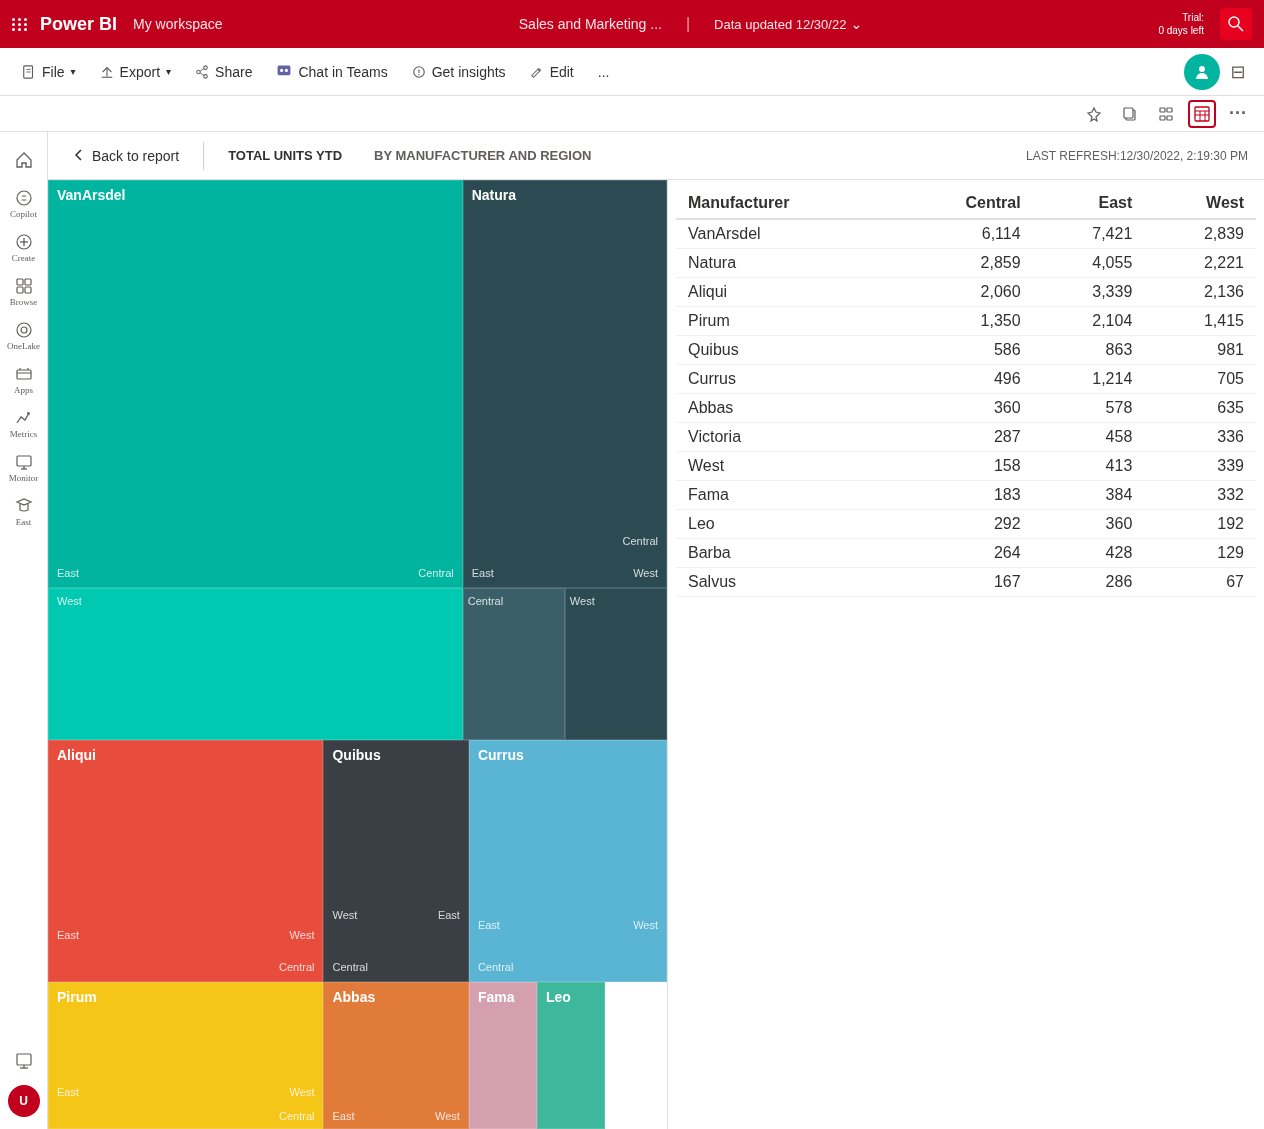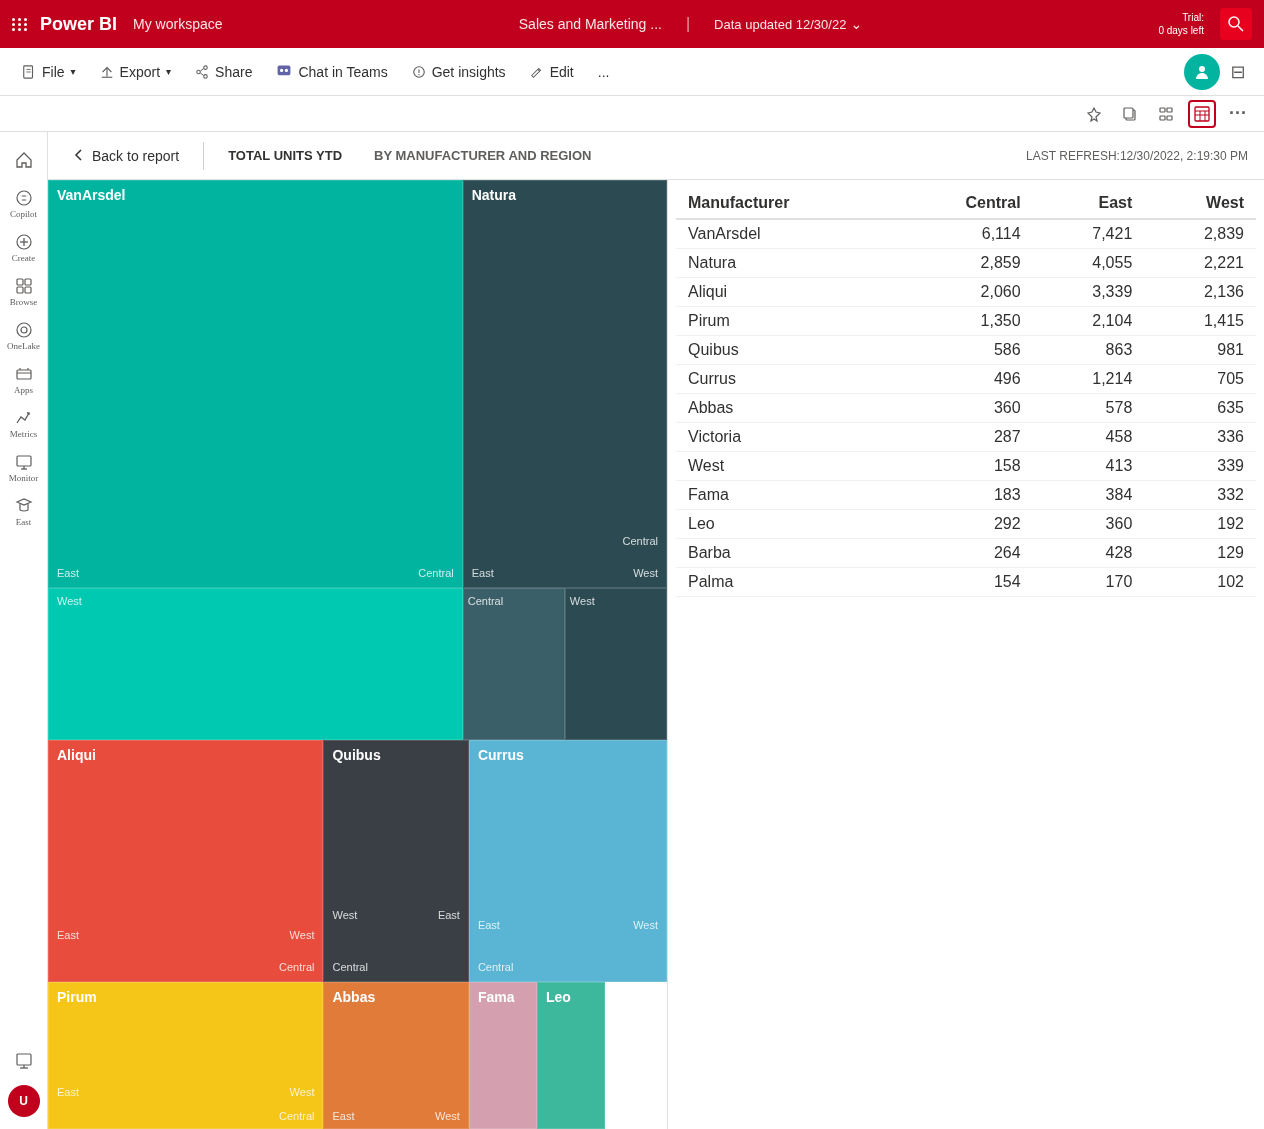--- a/index.html
+++ b/index.html
@@ -581,24 +581,24 @@
                 <td>360</td>
                 <td>192</td>
               </tr>
               <tr>
                 <td>Barba</td>
                 <td>264</td>
                 <td>428</td>
                 <td>129</td>
               </tr>
               <tr>
-                <td>Palma</td>
-                <td>154</td>
-                <td>170</td>
-                <td>102</td>
+                <td>Salvus</td>
+                <td>167</td>
+                <td>286</td>
+                <td>67</td>
               </tr>
             </tbody>
         </table>
       </div>
     </div>
   </div>
 </div>
 
 <style>
   .treemap-container {

